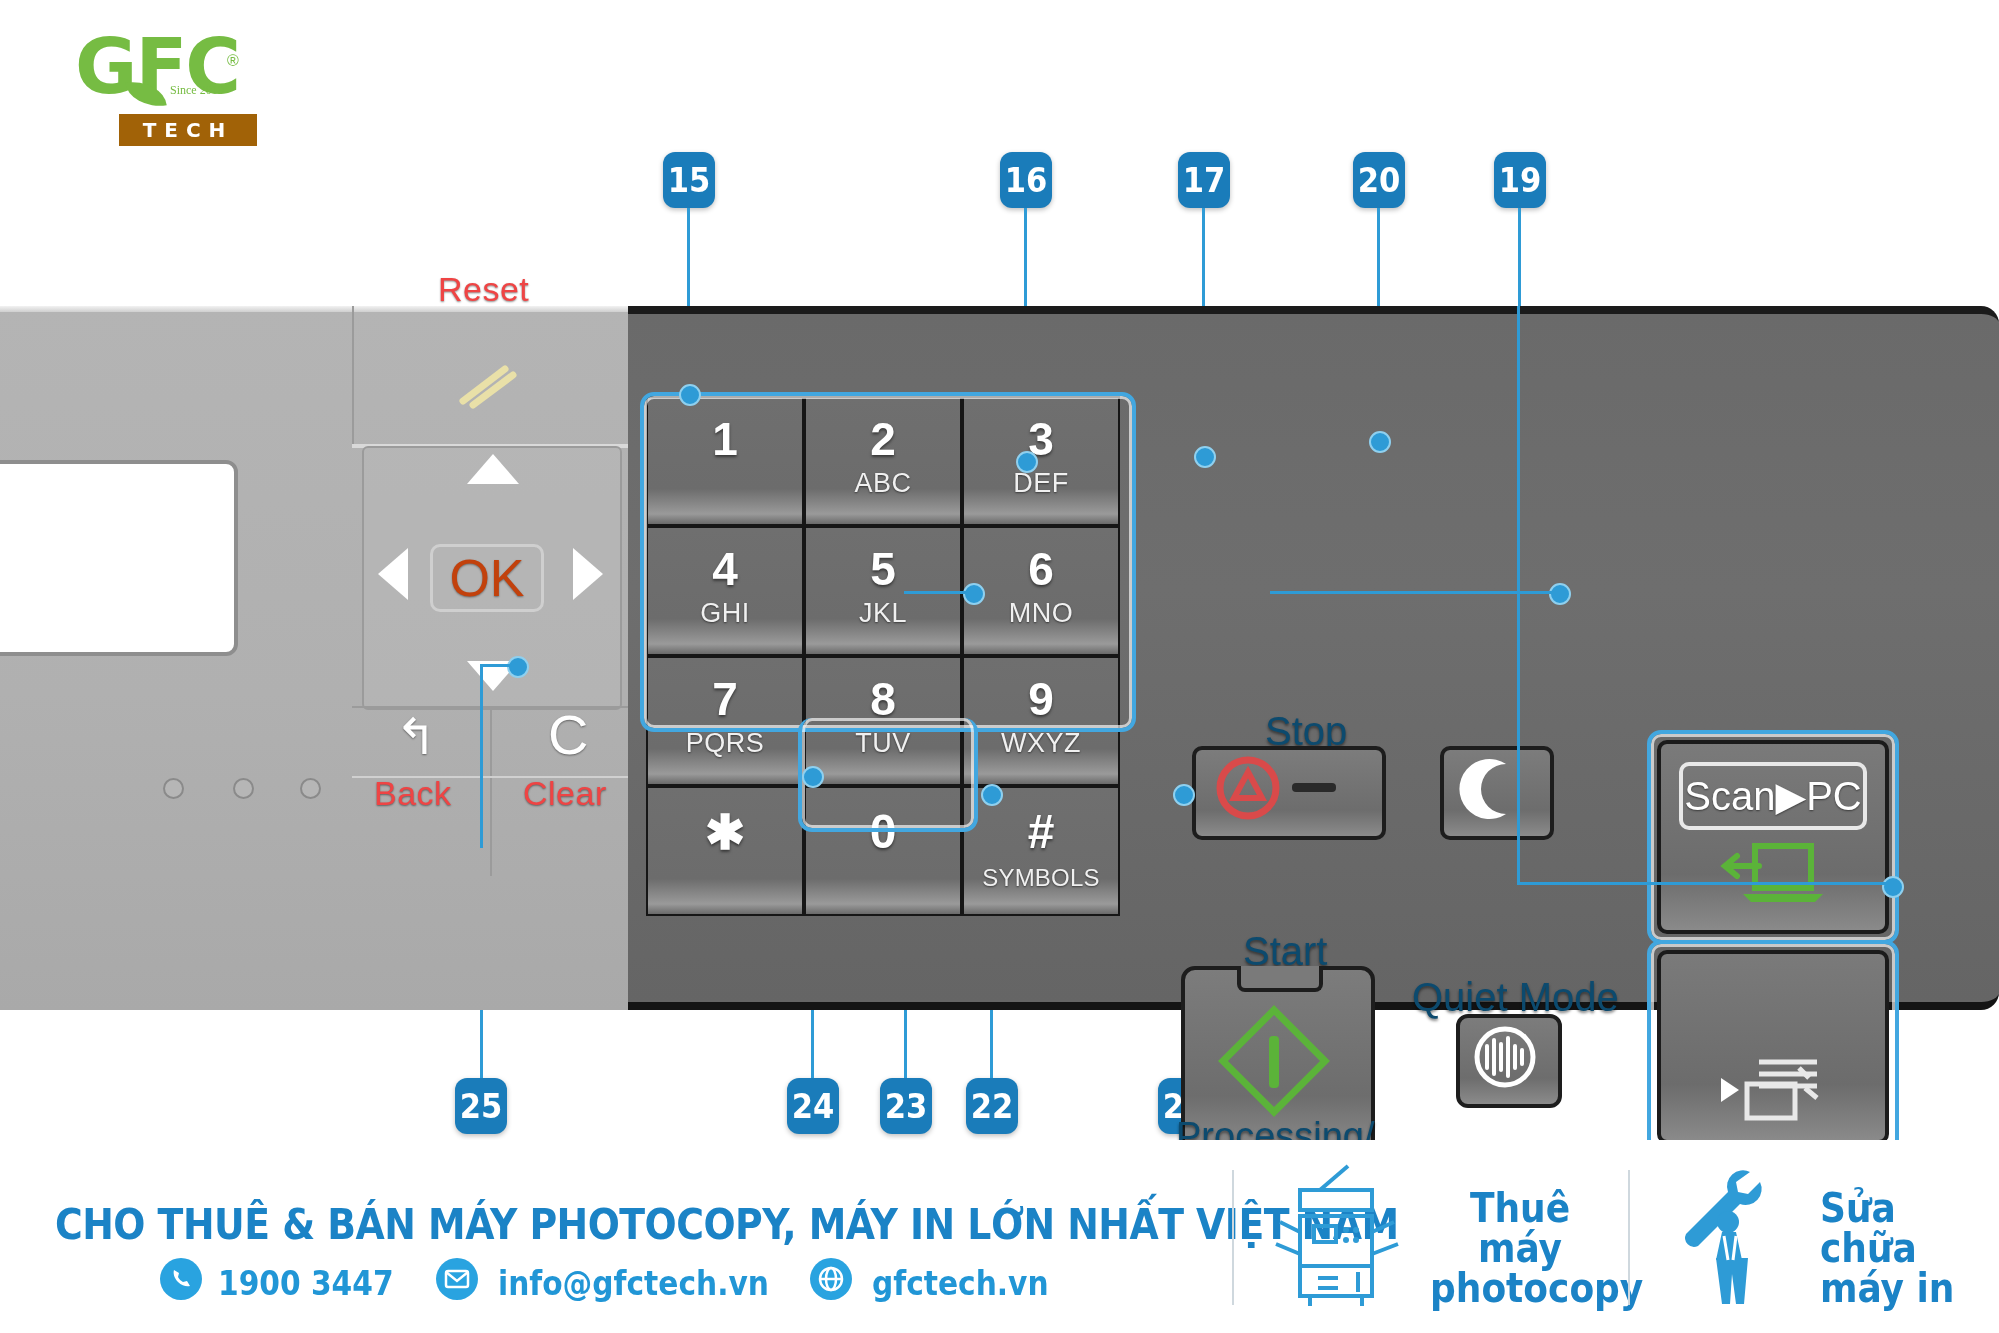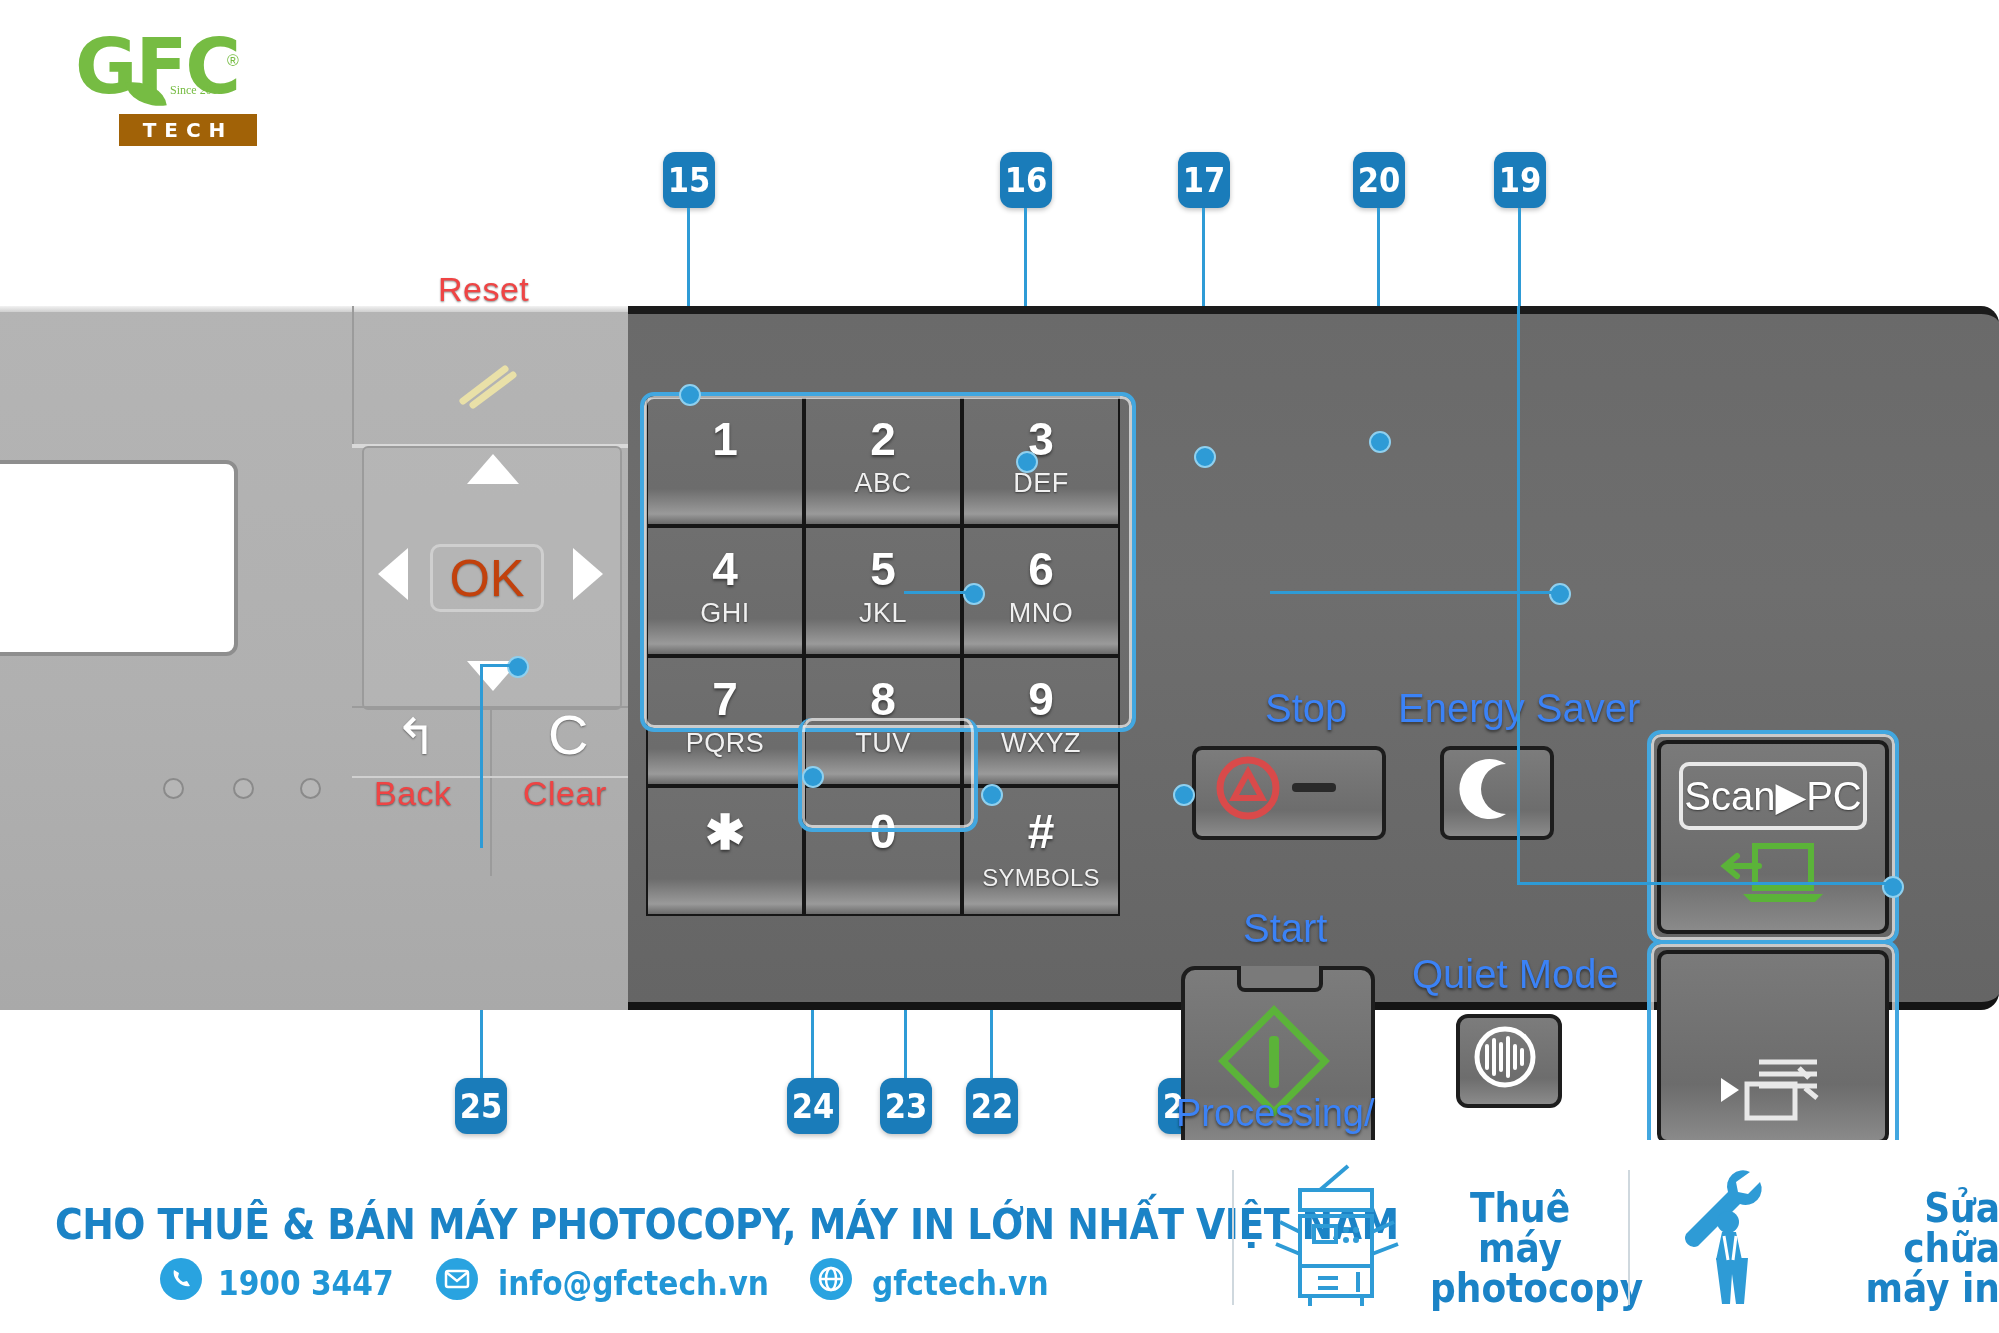--- a/index.html
+++ b/index.html
@@ -74,21 +74,21 @@
   .key .num{position:absolute;left:0;right:0;top:14px;text-align:center;color:#fff;
             font-size:46px;font-weight:bold;text-shadow:0 2px 3px rgba(0,0,0,.5);}
   .key .alpha{position:absolute;left:0;right:0;top:70px;text-align:center;color:#f0f0f0;
               font-size:27px;letter-spacing:.5px;text-shadow:0 1px 2px rgba(0,0,0,.5);}
   .key .sym{position:absolute;left:0;right:0;top:16px;text-align:center;color:#fff;
             font-size:48px;font-weight:bold;text-shadow:0 2px 3px rgba(0,0,0,.5);}
   .key .symlbl{position:absolute;left:0;right:0;top:76px;text-align:center;color:#f0f0f0;
             font-size:24px;letter-spacing:.2px;text-shadow:0 1px 2px rgba(0,0,0,.5);}
 
   
-  .rlabel{position:absolute;color:#3b82f6;font-size:40px;text-shadow:0 2px 3px rgba(0,0,0,.5);}
+  .rlabel{position:absolute;color:#0c4a6e;font-size:40px;text-shadow:0 2px 3px rgba(0,0,0,.5);margin-top:23px;}
   .rbtn{position:absolute;background:linear-gradient(180deg,#7c7c7c,#6d6d6d 70%,#8b8b8b);
         border:4px solid #1d1d1d;border-radius:10px;}
 
   #stop-btn{left:1192px;top:440px;width:186px;height:86px;}
   #energy-btn{left:1440px;top:440px;width:106px;height:86px;}
   #start-btn{left:1181px;top:660px;width:186px;height:180px;border-radius:14px;}
   #start-tab{position:absolute;left:52px;top:-4px;width:78px;height:22px;
              border:4px solid #1d1d1d;border-top:none;border-radius:0 0 8px 8px;background:#7a7a7a;}
   #quiet-btn{left:1456px;top:708px;width:98px;height:86px;border-radius:12px;}
 
@@ -260,21 +260,20 @@
 
   <div class="rlabel" style="left:1265px;top:380px">Stop</div>
   <div class="rbtn" id="stop-btn">
     <svg width="178" height="78" viewBox="0 0 178 78">
       <circle cx="52" cy="38" r="28" fill="none" stroke="#d94a4a" stroke-width="7"></circle>
       <polygon points="52,22 66,48 38,48" fill="none" stroke="#d94a4a" stroke-width="6"></polygon>
       <rect x="96" y="33" width="44" height="9" rx="4" fill="#2a2a2a"></rect>
     </svg>
   </div>
 
-  <div class="rlabel" style="left:1398px;top:380px">Energy Saver</div>
   <div class="rbtn" id="energy-btn">
     <svg width="98" height="78" viewBox="0 0 98 78">
       <path d="M62 14 A30 30 0 1 0 62 64 A24 24 0 1 1 62 14 Z" fill="#fff"></path>
     </svg>
   </div>
 
   <div class="rlabel" style="left:1243px;top:600px">Start</div>
   <div class="rbtn" id="start-btn">
     <div id="start-tab"></div>
     <svg width="178" height="172" viewBox="0 0 178 172">
@@ -415,17 +414,17 @@
     <g fill="#2e9bd6">
       <path d="M86 12 a16 16 0 0 0-22 20 L22 74 a9 9 0 0 0 12 12 l42-42 a16 16 0 0 0 20-22 l-12 12 -10-2 -2-10 z"></path>
       <circle cx="64" cy="62" r="11"></circle>
       <path d="M58 72 h14 l6 28 h-26 z"></path>
       <path d="M52 98 l6 46 h8 l2-30 4 30 h8 l4-46 z"></path>
     </g>
     <g stroke="#fff" stroke-width="3" fill="none">
         <path d="M60 76 l4 24 M72 76 l-3 24"></path>
       </g>
   </svg>
-  <div class="fsvc" style="left:1820px;top:48px;text-align:right;width:180px">
+  <div class="fsvc" style="left:1820px;top:48px;text-align:left;width:180px">
     <div>Sửa chữa</div>
     <div>máy in</div>
   </div>
 </div>
 
 </body></html>

